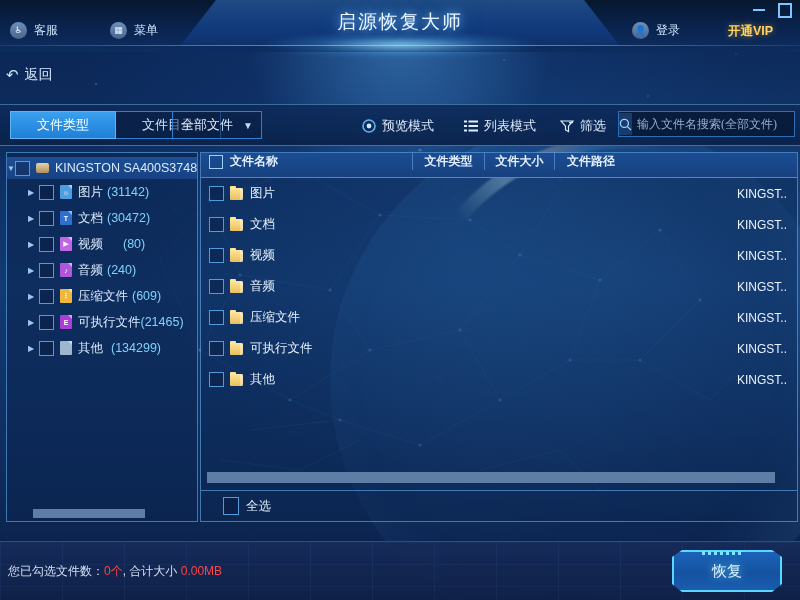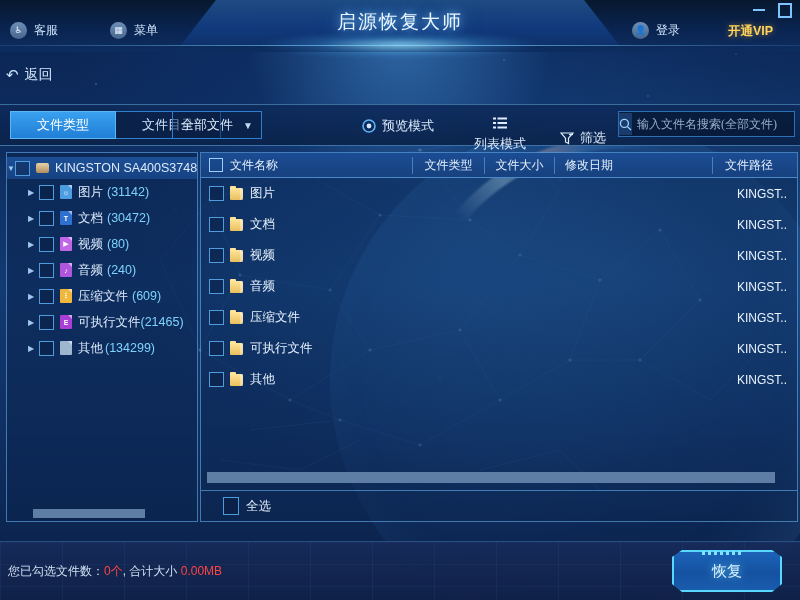--- a/index.html
+++ b/index.html
@@ -94,22 +94,22 @@
   .tab{height:26px;min-width:80px;padding:0 12px;display:flex;align-items:center;justify-content:center;
     font-size:13px;color:#cfe4fa;border:1px solid #2f7fd0;cursor:default;}
   .tab.active{background:linear-gradient(180deg,#3aa0ef,#1f7fd6);color:#ffffff;border-color:#5cb6f5;}
   .tab:not(.active){background:rgba(10,30,66,.6);border-left:none;}
   .dropdown{position:absolute;left:172px;top:6px;height:26px;min-width:72px;padding:0 8px;
     display:flex;align-items:center;gap:10px;font-size:13px;color:#dcebfb;
     border:1px solid #2f7fd0;background:rgba(10,30,66,.5);cursor:default;}
   .dropdown .cv{font-size:10px;color:#bcd9f6;}
   .tool{position:absolute;top:12px;display:flex;align-items:center;gap:6px;font-size:13px;color:#dceafa;cursor:default;justify-content:flex-end;}
   .tool-preview{left:362px;}
-  .tool-list{left:474px;flex-direction:column;}
-  .tool-filter{left:560px;margin-top:12px;}
+  .tool-list{left:464px;}
+  .tool-filter{left:560px;}
   .ico{display:inline-flex;align-items:center;justify-content:center;}
   .search{position:absolute;left:618px;top:111px;width:175px;height:24px;z-index:6;
     display:flex;align-items:center;border:1px solid #2c6fb5;background:rgba(8,26,58,.85);}
   .search .sbox{width:24px;height:22px;display:flex;align-items:center;justify-content:center;background:rgba(40,85,145,.55);}
   .search input{flex:1;height:20px;border:none;outline:none;background:transparent;color:#cfe0f2;font-size:12px;
     font-family:Liberation Serif, serif;padding-left:5px;}
   .search input::placeholder{color:#95aec9;}
 
   
   .left{position:absolute;left:6px;top:152px;width:190px;height:368px;z-index:5;
@@ -125,22 +125,22 @@
   .ficon:after{content:"";position:absolute;right:0;top:0;border-width:0 4px 4px 0;border-style:solid;
     border-color:transparent rgba(255,255,255,.55) transparent transparent;}
   .hd{width:13px;height:10px;margin-right:6px;flex:0 0 13px;border-radius:2px;
     background:linear-gradient(180deg,#e8d2a6,#b08f5e);}
   .cnt{color:#7dd3fc;}
 
   .leftscroll{position:absolute;left:26px;bottom:3px;width:112px;height:9px;background:#5f7ea6;}
 
   .right{position:absolute;left:200px;top:152px;width:596px;height:368px;z-index:5;
     border:1px solid rgba(110,190,255,.55);background:rgba(11,36,78,.35);overflow:hidden;}
-  .thead{display:flex;height:24px;align-items:center;
-    background:linear-gradient(180deg,#1b4c93,#17417f);border-bottom:1px solid rgba(120,200,255,.5);}
+  .thead{display:flex;height:24px;align-items:flex-start;
+    background:linear-gradient(180deg,#1b4c93,#17417f);border-bottom:1px solid rgba(120,200,255,.5);font-weight:bold;}
   .th{display:flex;align-items:center;font-size:12px;color:#e4f0fd;padding-left:8px;
     border-right:1px solid rgba(130,195,255,.45);box-sizing:border-box;cursor:default;}
   .th.name{flex:0 0 212px;}
   .th.type{flex:0 0 72px;justify-content:center;padding-left:0;}
   .th.size{flex:0 0 70px;justify-content:center;padding-left:0;}
   .th.date{flex:0 0 158px;padding-left:10px;}
   .th.path{flex:1;padding-left:12px;border-right:none;}
   .thcb{width:12px;height:12px;border:1px solid #9bd0ff;margin-right:7px;flex:0 0 12px;}
   .rows{position:relative;}
   .row{display:flex;height:31px;align-items:center;font-size:12.5px;color:#e6f1fd;cursor:default;}
@@ -352,21 +352,21 @@
         <span class="ficon" style="background:#2f6fd0">T</span>
         <span>文档</span>
         <span class="cnt" style="margin-left:4px">(30472)</span>
       </div>
 
       <div class="node child">
         <span class="tw">▶</span>
         <span class="cb"></span>
         <span class="ficon" style="background:#c266e8">▶</span>
         <span>视频</span>
-        <span class="cnt" style="margin-left:4px">(80)</span>
+        <span class="cnt" style="margin-left:20px">(80)</span>
       </div>
 
       <div class="node child">
         <span class="tw">▶</span>
         <span class="cb"></span>
         <span class="ficon" style="background:#b056dd">♪</span>
         <span>音频</span>
         <span class="cnt" style="margin-left:4px">(240)</span>
       </div>
 
@@ -384,35 +384,34 @@
         <span class="ficon" style="background:#a93fd4">E</span>
         <span>可执行文件</span>
         <span class="cnt" style="margin-left:0">(21465)</span>
       </div>
 
       <div class="node child">
         <span class="tw">▶</span>
         <span class="cb"></span>
         <span class="ficon" style="background:#9fb6cf"></span>
         <span>其他</span>
-        <span class="cnt" style="margin-left:2px">(134299)</span>
+        <span class="cnt" style="margin-left:8px">(134299)</span>
       </div>
     </div>
     <div class="leftscroll"></div>
   </div>
 
   <div class="right">
     <div class="thead">
       <div class="th name">
         <span class="thcb"></span>
         <span>文件名称</span>
       </div>
       <div class="th type">文件类型</div>
       <div class="th size">文件大小</div>
-      <div class="th date">修改日期</div>
       <div class="th path">文件路径</div>
     </div>
 
     <div class="rows">
       <div class="row">
         <div class="r-name">
           <span class="cb"></span>
           <span class="folder"></span>
           <span>图片</span>
         </div>

